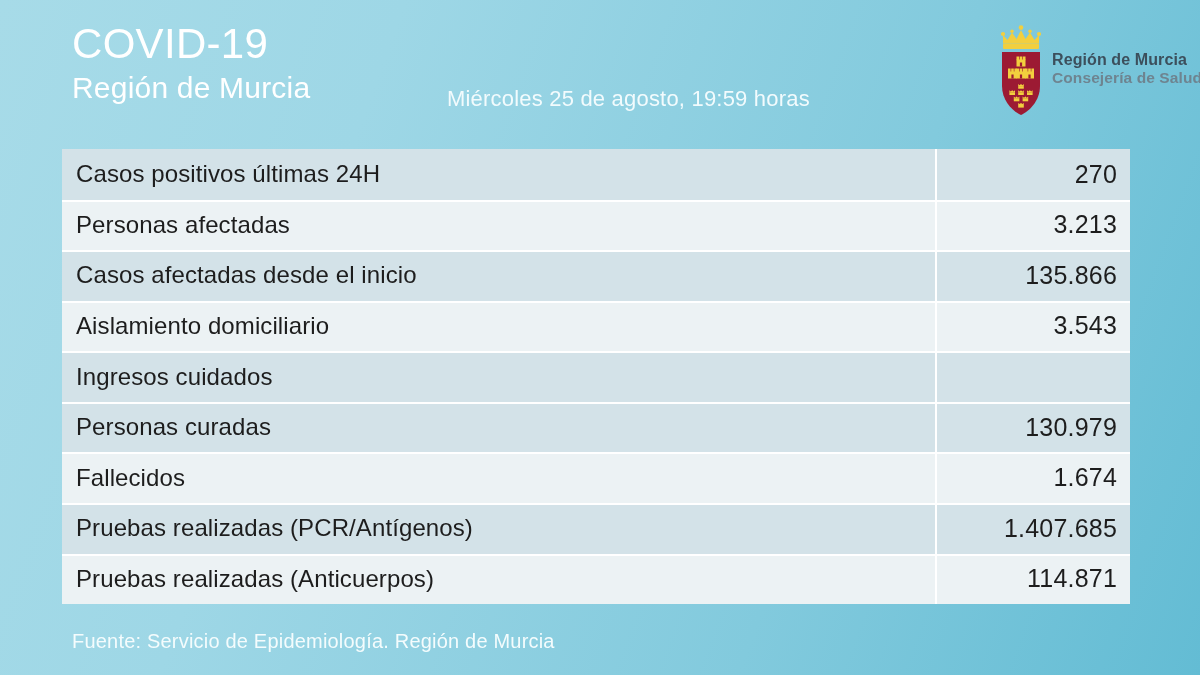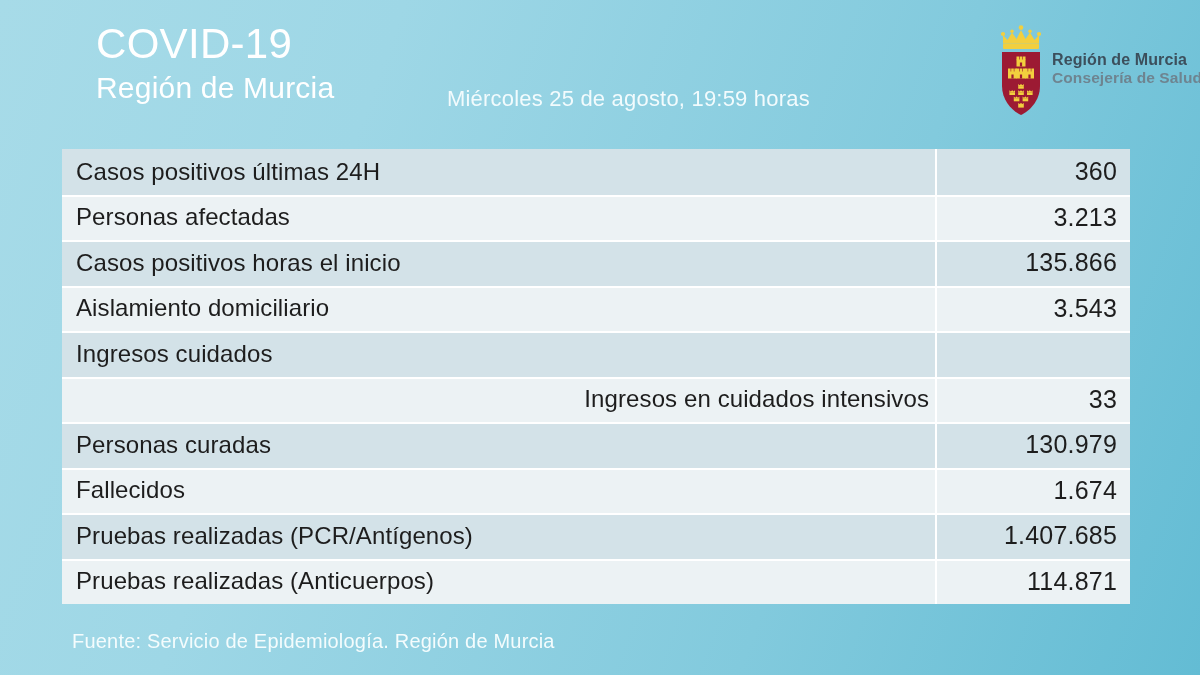--- a/index.html
+++ b/index.html
@@ -28,21 +28,20 @@
     left: 0;
     top: 0;
     width: 1200px;
     height: 140px;
   }
 
   #title-block {
     position: absolute;
     left: 72px;
     top: 22px;
-    margin-left: 24px;
   }
 
   #main-title {
     font-size: 42px;
     font-weight: 400;
     color: #ffffff;
     letter-spacing: 0.3px;
     line-height: 1.05;
     white-space: nowrap;
   }
@@ -284,51 +283,46 @@
         <div id="logo-line2">Consejería de Salud</div>
       </div>
     </div>
   </div>
 
   <div id="table">
 
     <div class="row">
       <div class="cell-label">Casos positivos últimas 24H</div>
       <div class="col-divider"></div>
-      <div class="cell-value">360</div>
+      <div class="cell-value">270</div>
     </div>
 
     <div class="row alt">
       <div class="cell-label">Personas afectadas</div>
       <div class="col-divider"></div>
       <div class="cell-value">3.213</div>
     </div>
 
     <div class="row">
-      <div class="cell-label">Casos positivos horas el inicio</div>
+      <div class="cell-label">Casos afectadas desde el inicio</div>
       <div class="col-divider"></div>
       <div class="cell-value">135.866</div>
     </div>
 
     <div class="row alt">
       <div class="cell-label">Aislamiento domiciliario</div>
       <div class="col-divider"></div>
       <div class="cell-value">3.543</div>
     </div>
 
     <div class="row">
       <div class="cell-label">Ingresos cuidados</div>
       <div class="col-divider"></div>
     </div>
 
-    <div class="row alt">
-      <div class="cell-label indent">Ingresos en cuidados intensivos</div>
-      <div class="col-divider"></div>
-      <div class="cell-value">33</div>
-    </div>
 
     <div class="row">
       <div class="cell-label">Personas curadas</div>
       <div class="col-divider"></div>
       <div class="cell-value">130.979</div>
     </div>
 
     <div class="row alt">
       <div class="cell-label">Fallecidos</div>
       <div class="col-divider"></div>

